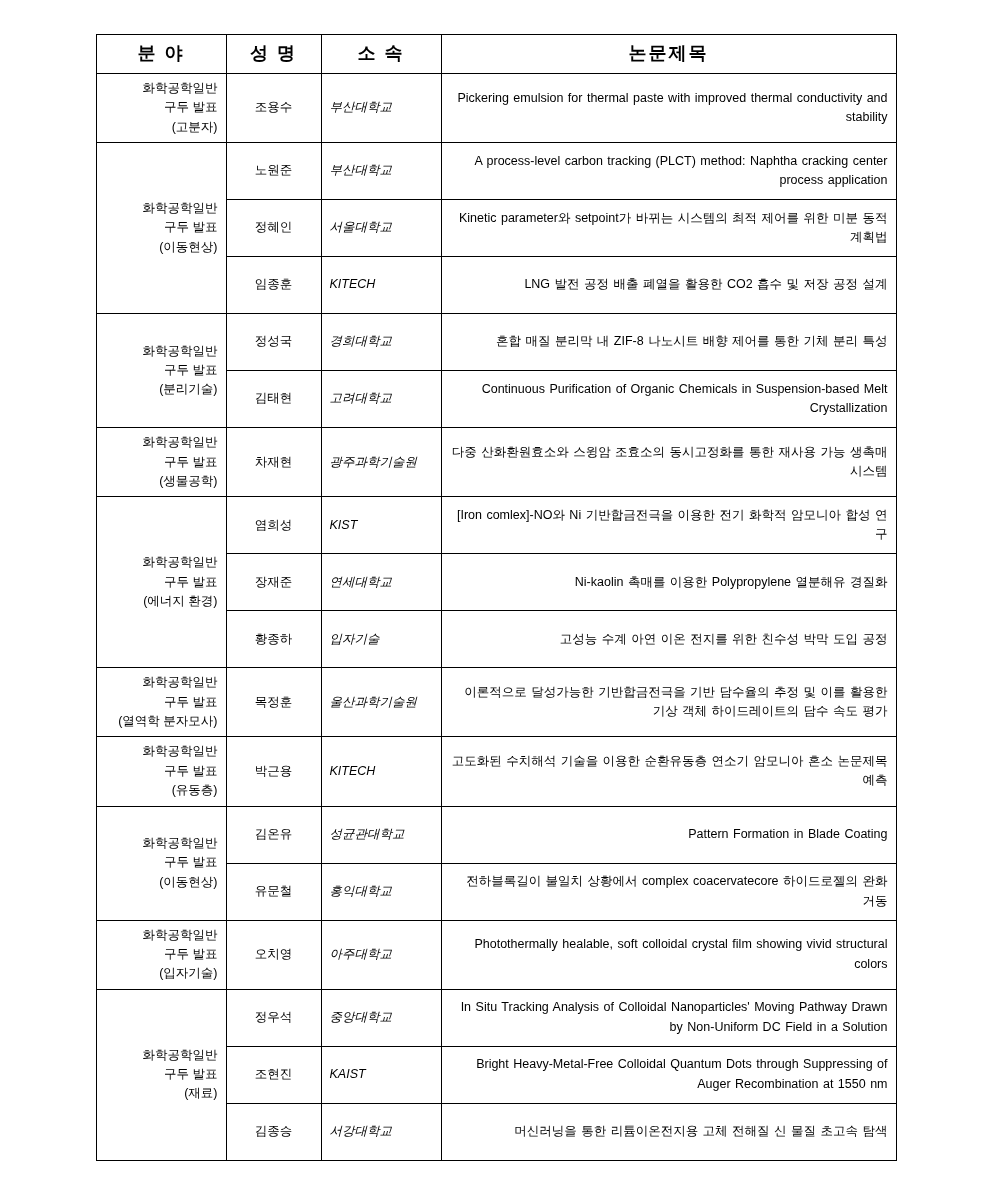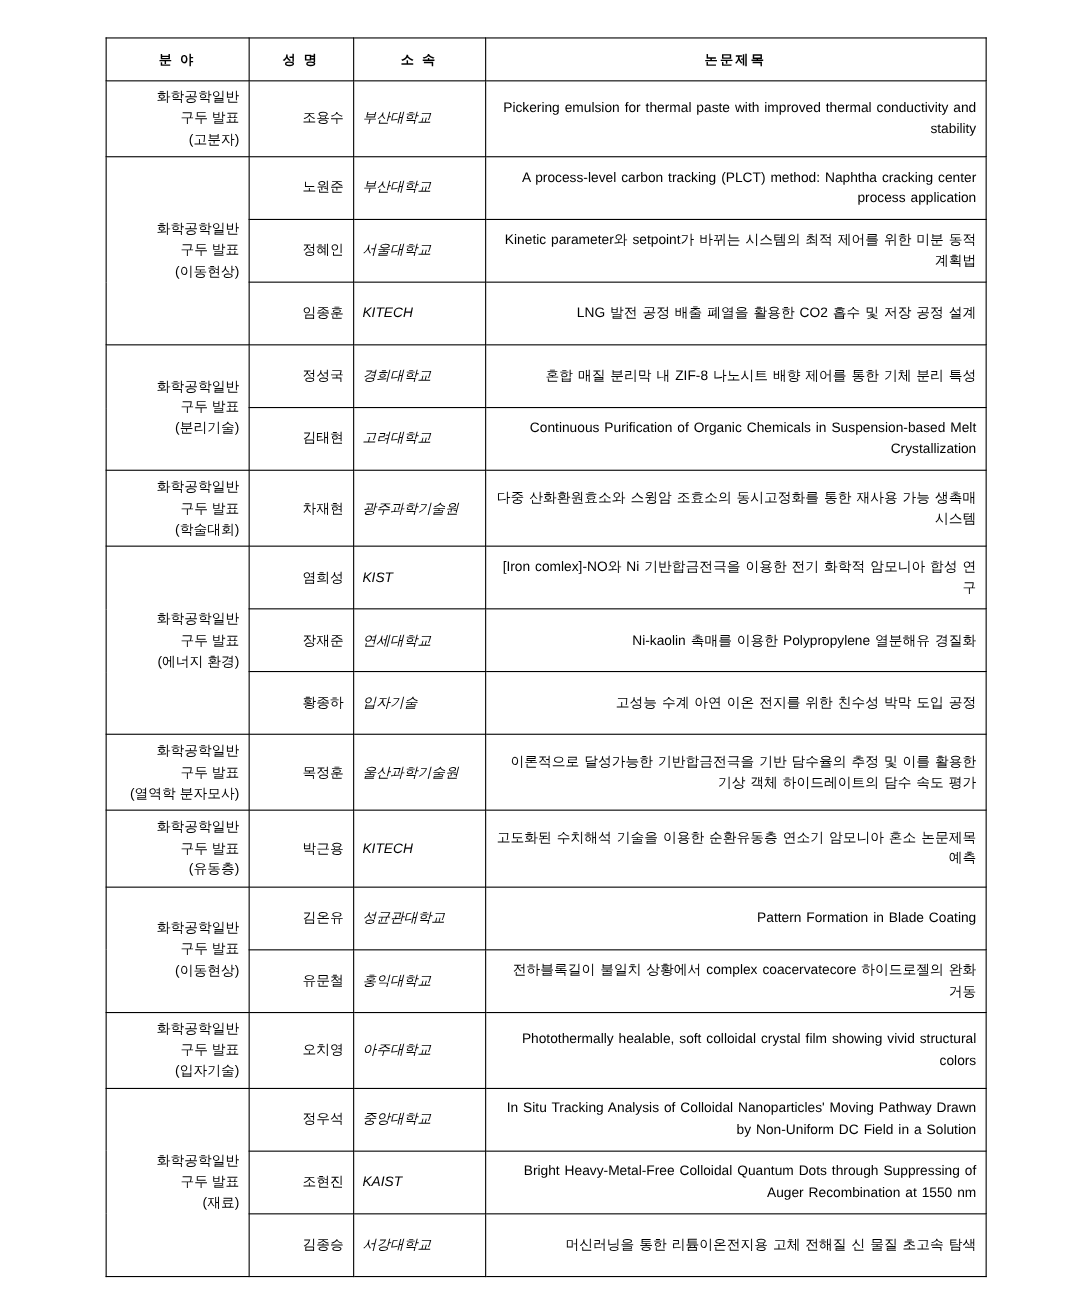--- a/index.html
+++ b/index.html
@@ -40,42 +40,42 @@
   table.award-table td {
     border: 1px solid #000000;
     vertical-align: middle;
     padding: 5px 8px;
     font-size: 12.5px;
     line-height: 1.55;
   }
   table.award-table thead th {
     text-align: center;
     font-weight: bold;
-    font-size: 12px;
+    font-size: 18px;
     letter-spacing: 2px;
     height: 30px;
     padding: 4px 18px;
   }
   col.c-field  { width: 130px; }
   col.c-name   { width: 95px;  }
   col.c-affil  { width: 120px; }
   col.c-title  { width: 455px; }
 
   td.field {
     text-align: right;
     font-size: 11.5px;
     line-height: 1.5;
     padding: 4px 2px;
   }
   td.field .sub {
     display: block;
     white-space: nowrap;
   }
   td.name {
-    text-align: right;
+    text-align: center;
     padding-left: 12px;
     font-size: 12.5px;
     white-space: nowrap;
   }
   td.affil {
     text-align: left;
     padding-left: 12px;
     font-size: 12.5px;
     white-space: nowrap;
     font-style: italic;
@@ -153,21 +153,21 @@
         </tr>
         <tr class="row-tall">
           <td class="name">김태현</td>
           <td class="affil">고려대학교</td>
           <td class="paper">Continuous Purification of Organic Chemicals in Suspension-based Melt Crystallization</td>
         </tr>
         <tr class="row-tall">
           <td class="field" rowspan="1">
             <span class="sub">화학공학일반</span>
             <span class="sub">구두 발표</span>
-            <span class="sub">(학술대회)</span>
+            <span class="sub">(생물공학)</span>
           </td>
           <td class="name">차재현</td>
           <td class="affil">광주과학기술원</td>
           <td class="paper">다중 산화환원효소와 스윙암 조효소의 동시고정화를 통한 재사용 가능 생촉매 시스템</td>
         </tr>
         <tr class="row-tall">
           <td class="field" rowspan="3">
             <span class="sub">화학공학일반</span>
             <span class="sub">구두 발표</span>
             <span class="sub">(에너지 환경)</span>

